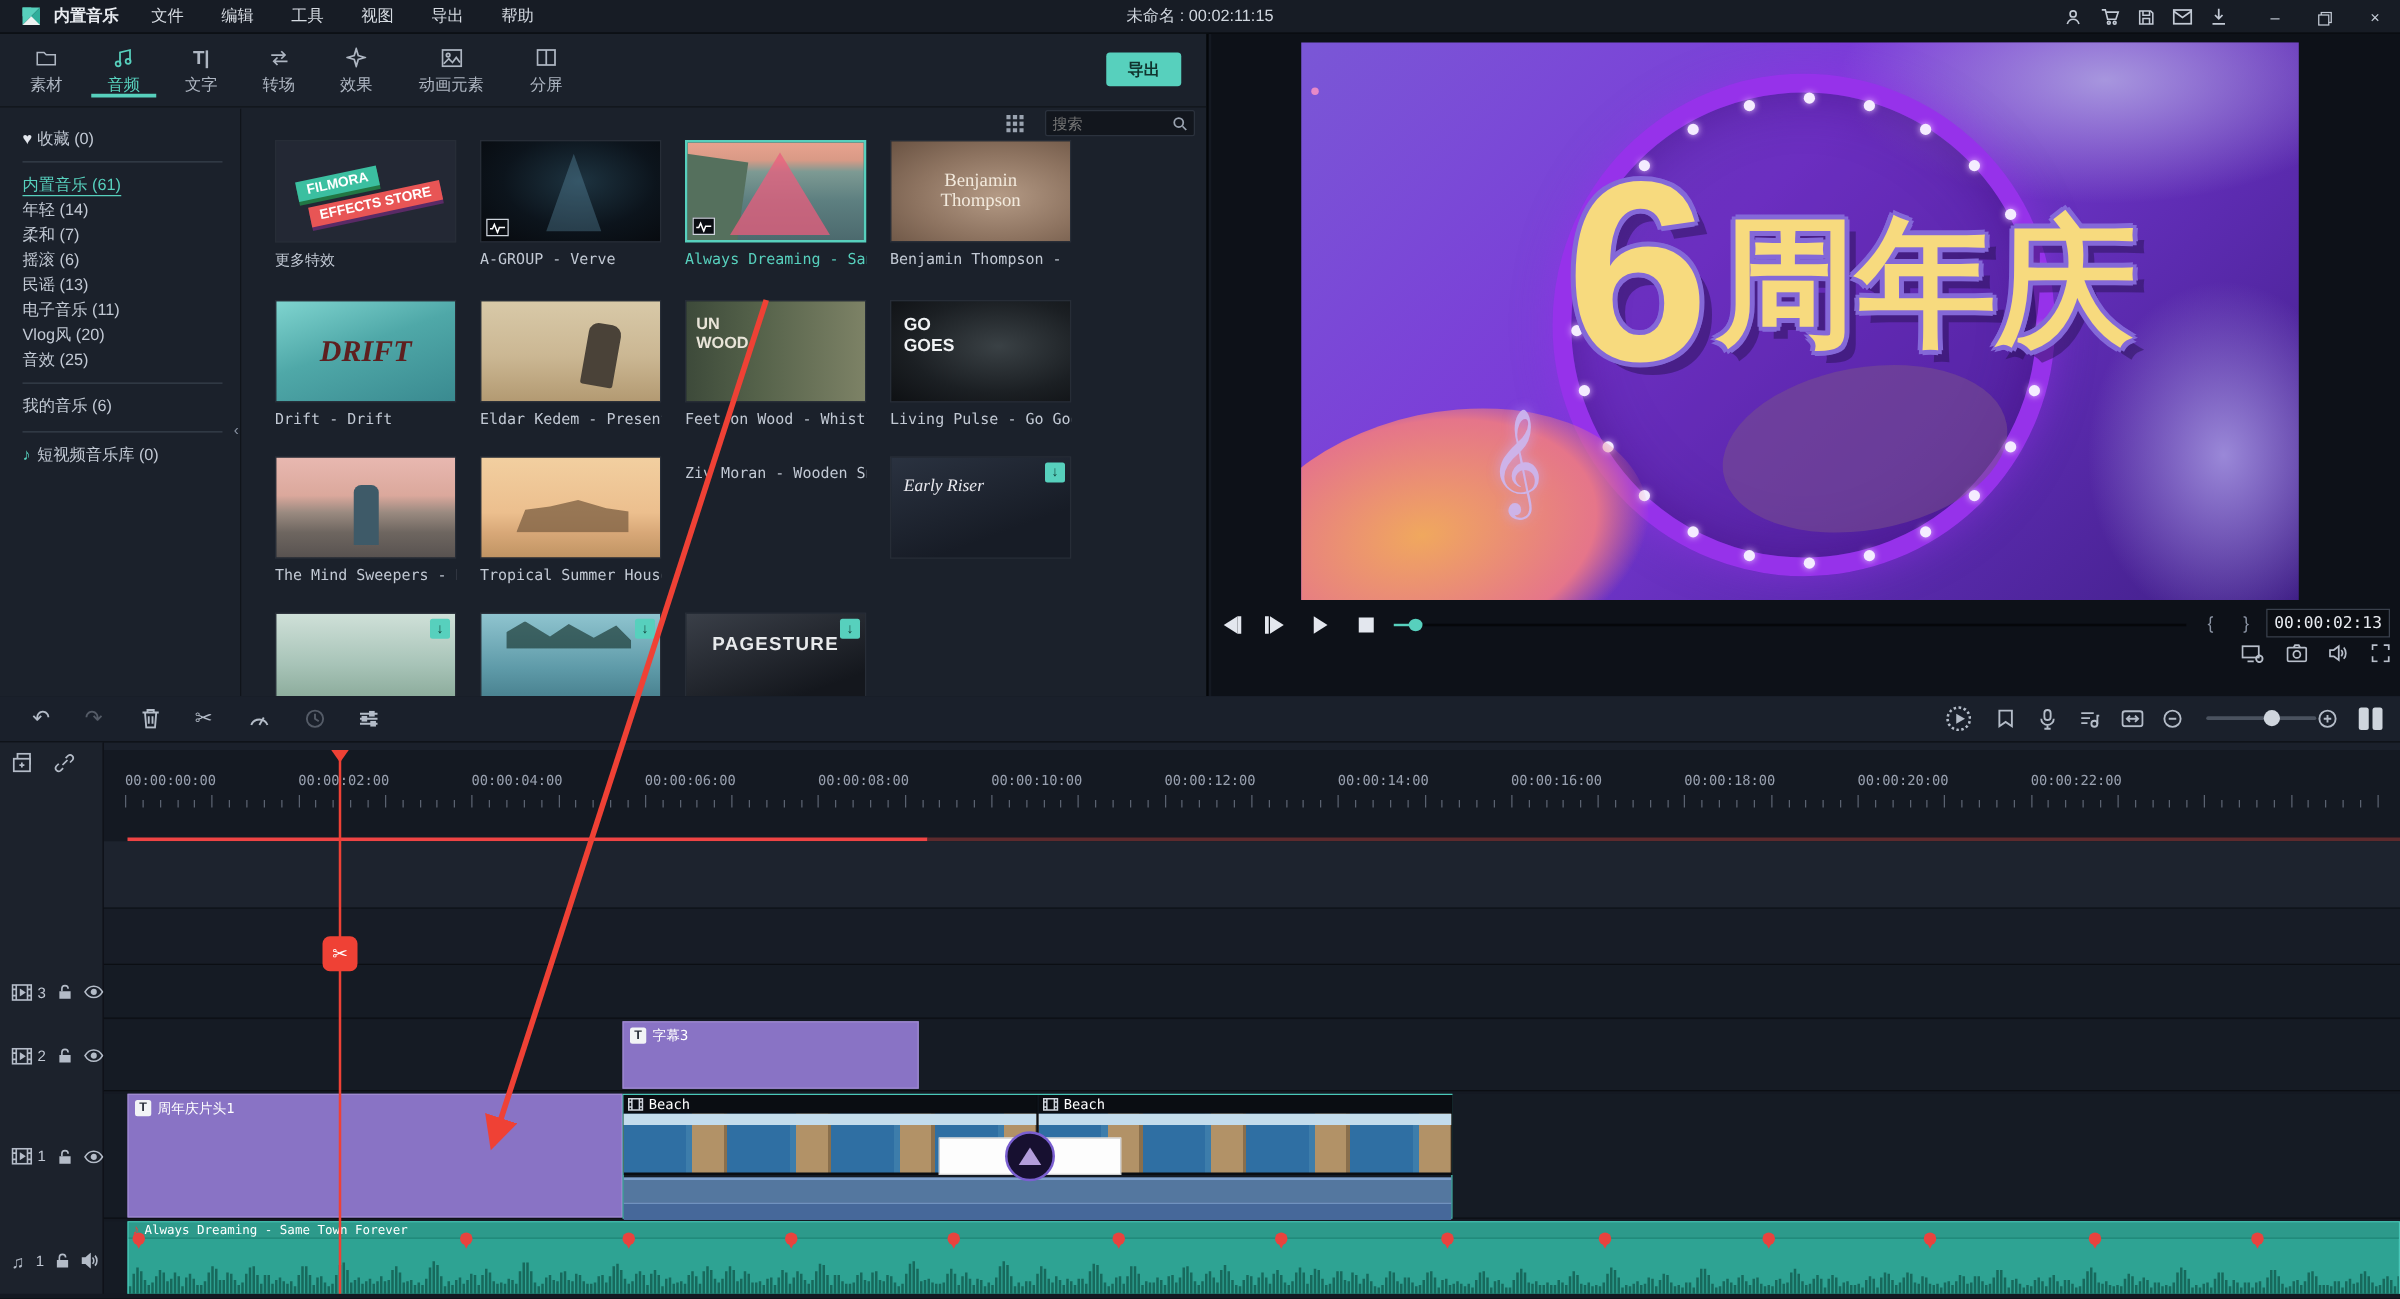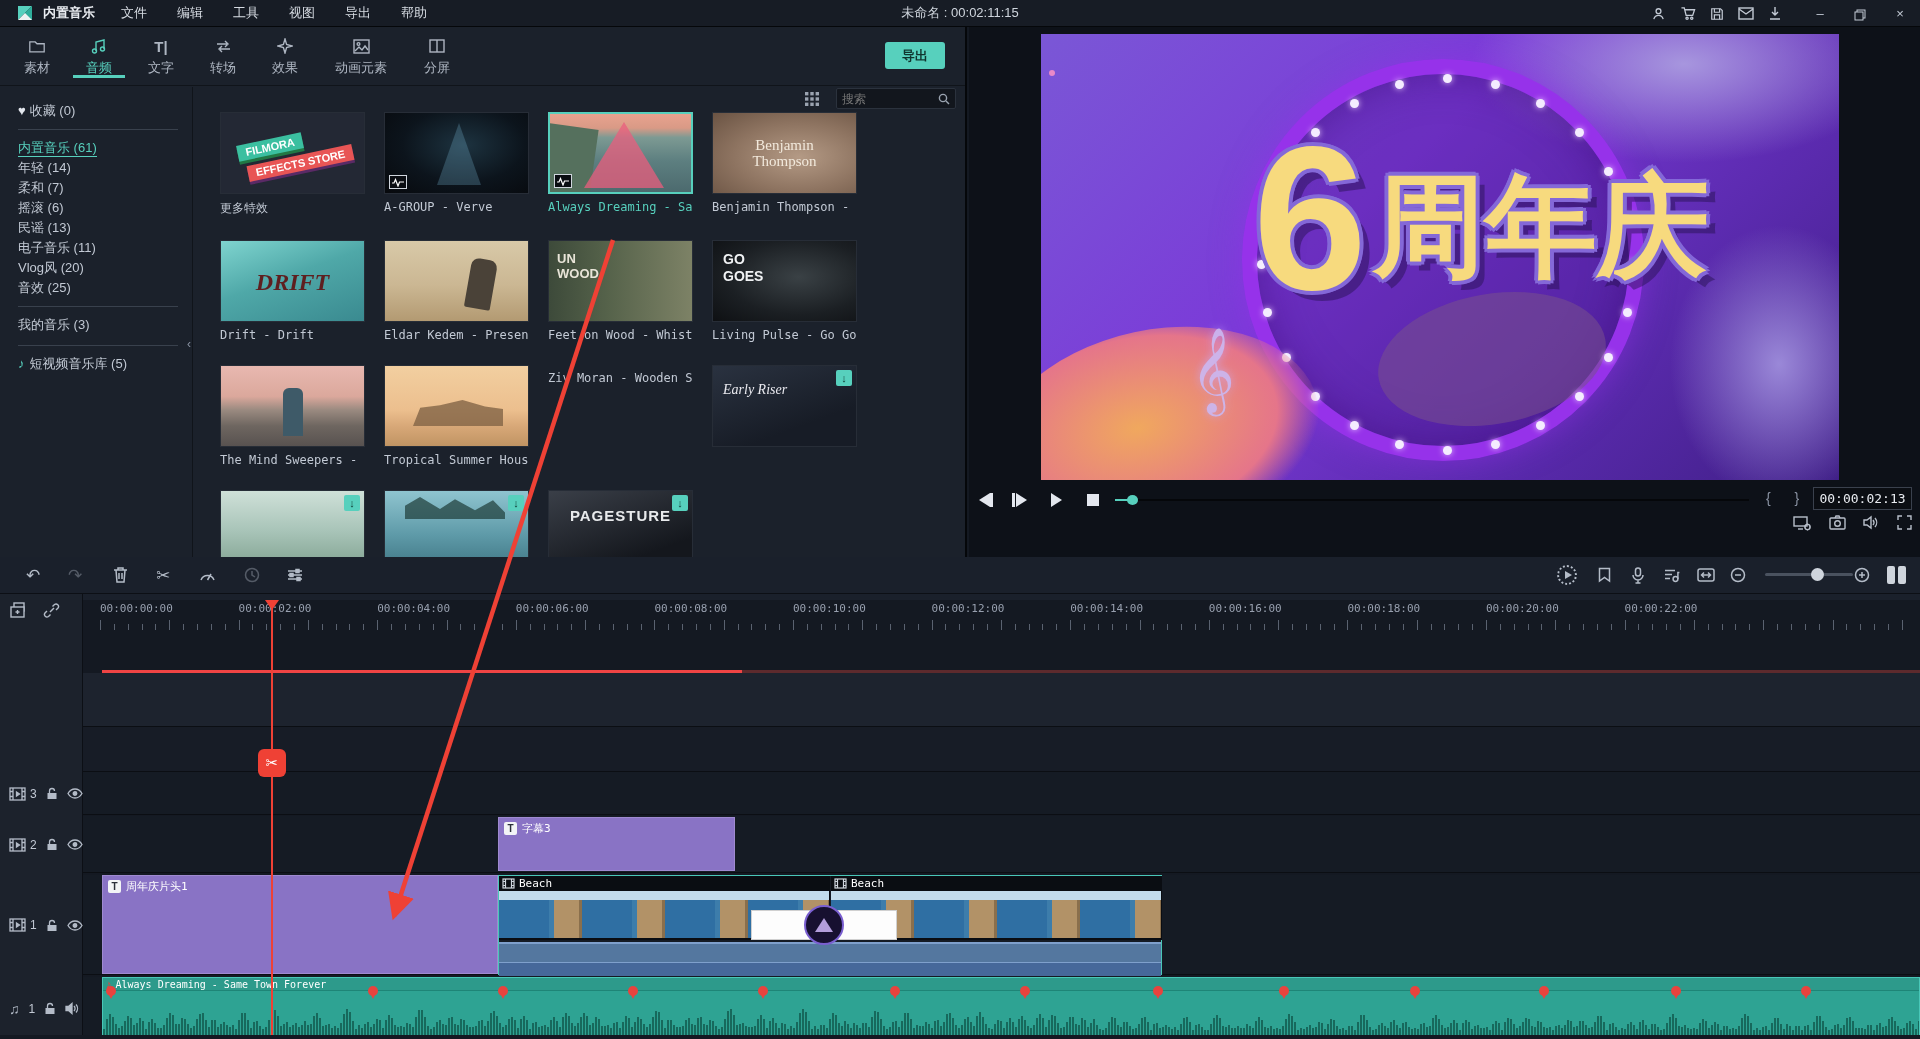--- a/index.html
+++ b/index.html
@@ -146,21 +146,21 @@
   .dbl-bars i { width:8px; height:18px; background:#cfd5dd; border-radius:2px; }
 
   .tl-head-col { position:absolute; left:0; top:37px; width:83px; height:441px; background:#1c222c; border-right:1px solid #0c0f15; }
   .head-icons { position:absolute; left:0; top:8px; width:83px; display:flex; gap:14px; padding-left:10px; }
   .head-icons svg { stroke:#b4bcc8; fill:none; stroke-width:1.4; cursor:pointer; }
   .track-head { position:absolute; left:0; width:83px; display:flex; align-items:center; gap:9px; padding-left:9px; color:#b4bcc8; }
   .track-head svg { stroke:#b4bcc8; fill:none; stroke-width:1.3; }
   .track-head .tnum { font-size:12px; color:#c2c9d4; margin-left:-5px; }
 
   .tl-content { position:absolute; left:83px; top:37px; width:1837px; height:441px; overflow:hidden; }
-  .ruler { position:absolute; left:0; top:8px; width:100%; height:30px; }
+  .ruler { position:absolute; left:0; top:24px; width:100%; height:30px; }
   .ruler-label { position:absolute; top:0; font-family:"DejaVu Sans Mono",monospace; font-size:11px; color:#98a0af; }
   .tick { position:absolute; bottom:2px; width:1px; background:#5a6270; }
   .rendered-line { position:absolute; top:76px; left:19px; height:3px; background:#ef4444; }
   .rendered-line.dark { background:#5d2a2d; }
   .band { position:absolute; left:0; width:100%; }
   .row-border { border-bottom:1px solid #0b0e13; }
 
   .clip { position:absolute; overflow:hidden; }
   .clip-purple { background:#8973c5; border:1px solid #9f8ad0; }
   .clip-label-row { display:flex; align-items:center; gap:5px; padding:3px 0 0 5px; }
@@ -346,23 +346,23 @@
           <div class="side-divider"></div>
           <div class="side-item active"><span class="lbl">内置音乐 (61)</span></div>
           <div class="side-item"><span class="lbl">年轻 (14)</span></div>
           <div class="side-item"><span class="lbl">柔和 (7)</span></div>
           <div class="side-item"><span class="lbl">摇滚 (6)</span></div>
           <div class="side-item"><span class="lbl">民谣 (13)</span></div>
           <div class="side-item"><span class="lbl">电子音乐 (11)</span></div>
           <div class="side-item"><span class="lbl">Vlog风 (20)</span></div>
           <div class="side-item"><span class="lbl">音效 (25)</span></div>
           <div class="side-divider"></div>
-          <div class="side-item" style="margin-top: 4px;"><span class="lbl">我的音乐 (3)</span></div>
+          <div class="side-item" style="margin-top: 4px;"><span class="lbl">我的音乐 (6)</span></div>
           <div class="side-divider" style="margin-top: 10px;"></div>
-          <div class="side-item" style="margin-top: 6px;"><span class="side-note">♪</span><span class="lbl">短视频音乐库 (5)</span></div>
+          <div class="side-item" style="margin-top: 6px;"><span class="side-note">♪</span><span class="lbl">短视频音乐库 (0)</span></div>
         </div>
       <span class="collapse-chevron">‹</span>
       <div class="library">
         <div class="lib-grid" id="libGrid">
             <div class="lib-item">
               <div class="thumb art-store">
                 <span class="ov-ribbon-teal">FILMORA</span>
                 <span class="ov-ribbon-red">EFFECTS STORE</span>
               </div>
               <div class="lib-label">更多特效</div>

